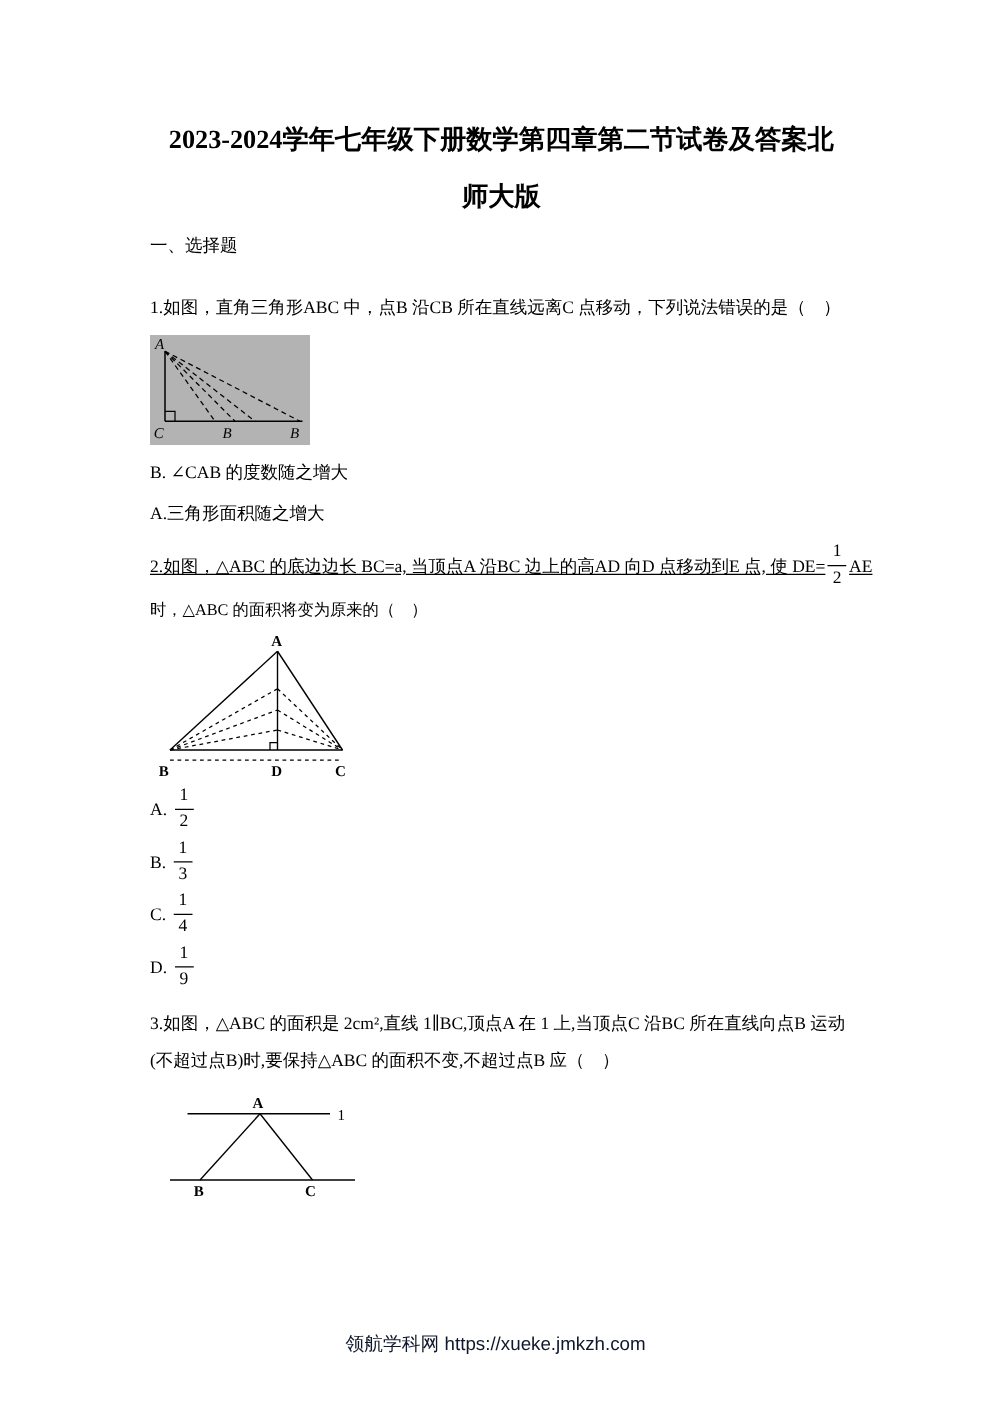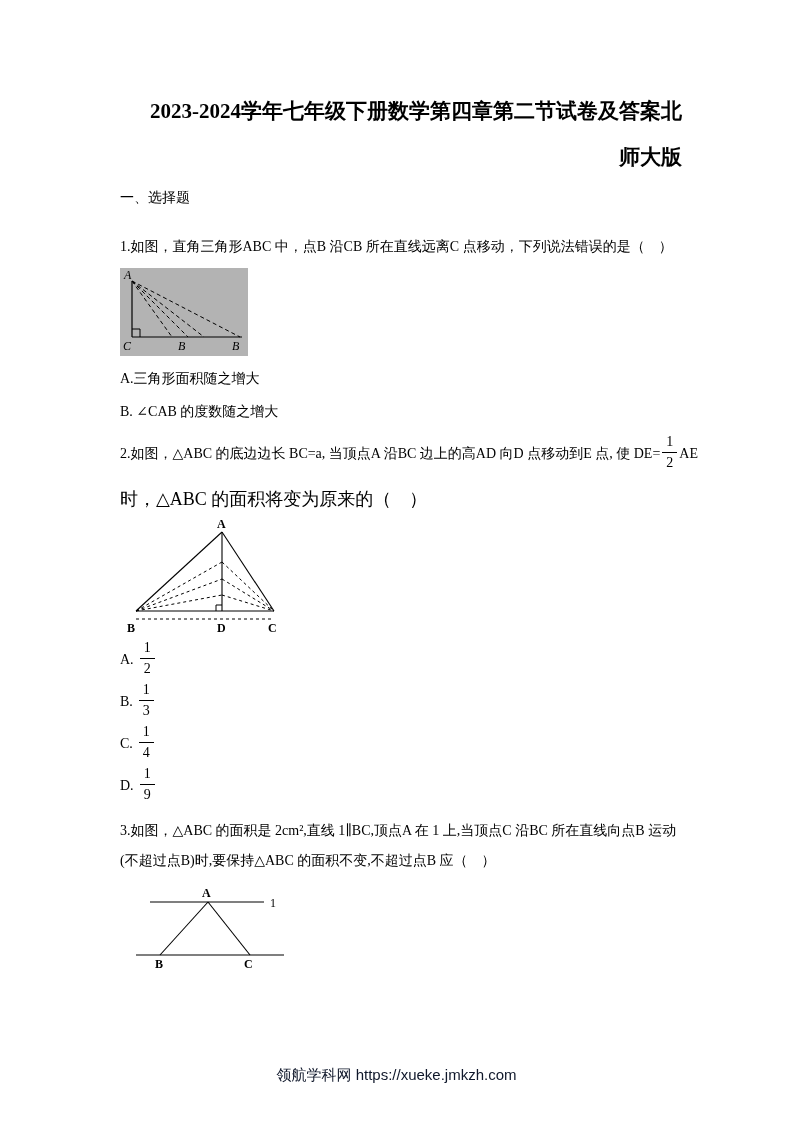--- a/index.html
+++ b/index.html
@@ -3,31 +3,31 @@
 <meta charset="utf-8">
 <style>
   html, body { margin: 0; padding: 0; background: #ffffff; }
   .page {
     width: 793px; height: 1122px; position: relative; background: #ffffff;
     font-family: "Liberation Serif", "DejaVu Serif", serif; color: #000;
     overflow: hidden;
   }
   .content { position: absolute; left: 120px; top: 0; width: 562px; }
   .title {
-    margin-top: 88px; text-align: right; font-size: 21px; font-weight: 700;
+    margin-top: 88px; text-align: center; font-size: 21px; font-weight: 700;
     line-height: 46px;
   }
   .section-heading { margin-top: 8px; font-size: 14px; line-height: 20px; }
   .q-text { margin-top: 28px; font-size: 14px; line-height: 22px; white-space: nowrap; }
-  .q-text2 { margin-top: 15px; font-size: 18px; line-height: 22px; white-space: nowrap; }
+  .q-text2 { margin-top: 4px; font-size: 13px; line-height: 22px; white-space: nowrap; }
   .figure1 { margin-top: 10px; }
   .figure2 { margin-top: 8px; margin-left: 6px; }
   .figure3 { margin-top: 10px; margin-left: 12px; }
   .option { margin-top: 13px; font-size: 14px; line-height: 20px; }
-  .q2-line { margin-top: 14px; font-size: 14px; white-space: nowrap; line-height: 36px; }
+  .q2-line { margin-top: 14px; font-size: 14px; white-space: nowrap; line-height: 36px; text-decoration: underline; }
   .frac {
     display: inline-block; vertical-align: middle; text-align: center;
     line-height: 1.15; margin: 0 2px; position: relative; top: -2px; font-size: 14px;
   }
   .frac .num { display: block; padding: 0 4px 2px; border-bottom: 1px solid #000; }
   .frac .den { display: block; padding: 2px 4px 0; }
   .frac-option { display: flex; align-items: center; margin-top: 6px; font-size: 14px; height: 36px; }
   .frac-option .opt-label { margin-right: 4px; }
   .q3-line { margin-top: 12px; font-size: 14px; line-height: 30px; white-space: nowrap; }
   .q3-line2 { font-size: 14px; line-height: 30px; white-space: nowrap; }
@@ -71,22 +71,22 @@
           <line x1="12" y1="13" x2="84" y2="69"></line>
           <line x1="12" y1="13" x2="120" y2="69"></line>
         </g>
         <text class="it" x="4" y="11">A</text>
         <text class="it" x="3" y="82">C</text>
         <text class="it" x="58" y="82">B</text>
         <text class="it" x="112" y="82">B</text>
       </svg>
     </div>
 
+    <div class="option">B. ∠CAB 的度数随之增大</div>
     <div class="option">A.三角形面积随之增大</div>
-    <div class="option">B. ∠CAB 的度数随之增大</div>
 
     <div class="q2-line">
       <span>2.如图，△ABC 的底边边长 BC=a, 当顶点A 沿BC 边上的高AD 向D 点移动到E 点, 使 DE=</span><span class="frac"><span class="num">1</span><span class="den">2</span></span><span>AE</span>
     </div>
     <div class="q-text2">时，△ABC 的面积将变为原来的（　）</div>
 
     <div class="figure2">
       <svg width="170" height="118" viewBox="0 0 170 118">
         <g stroke-width="1.1">
           <line x1="96" y1="14" x2="10" y2="93"></line>

